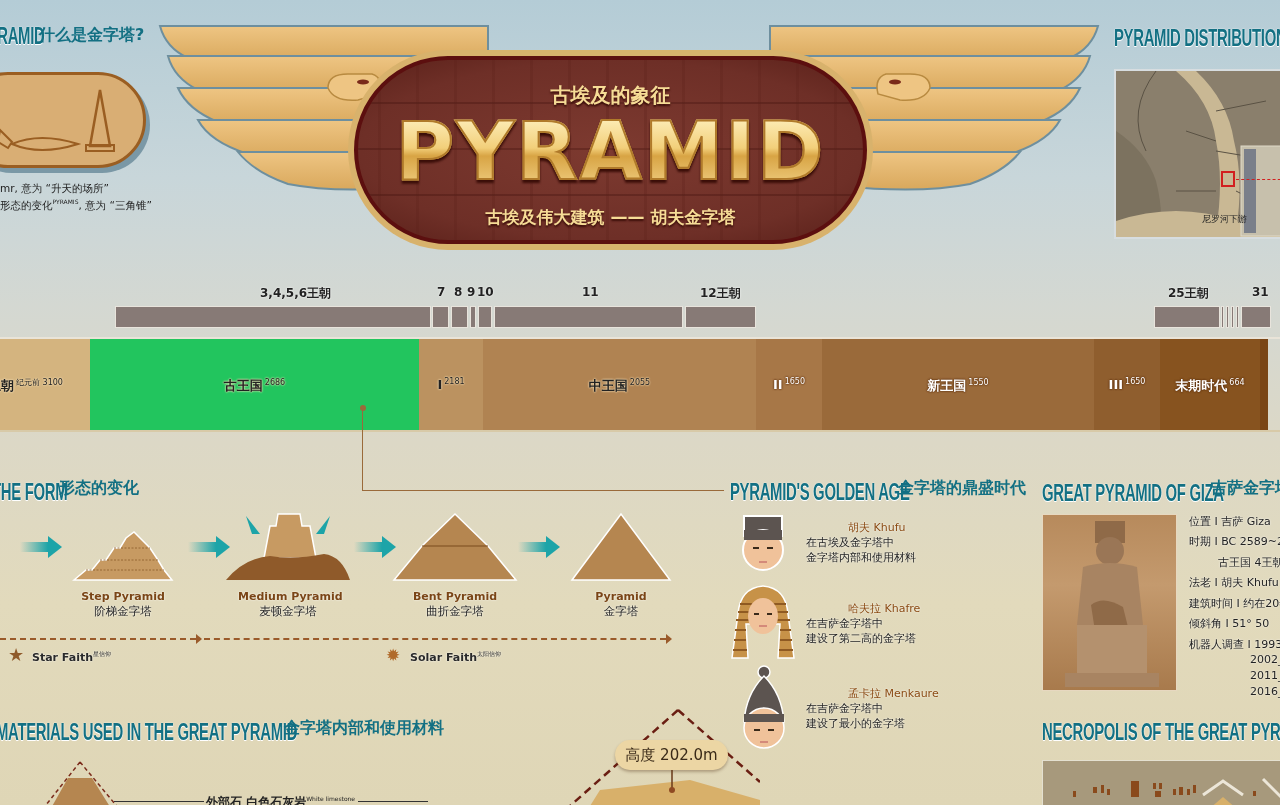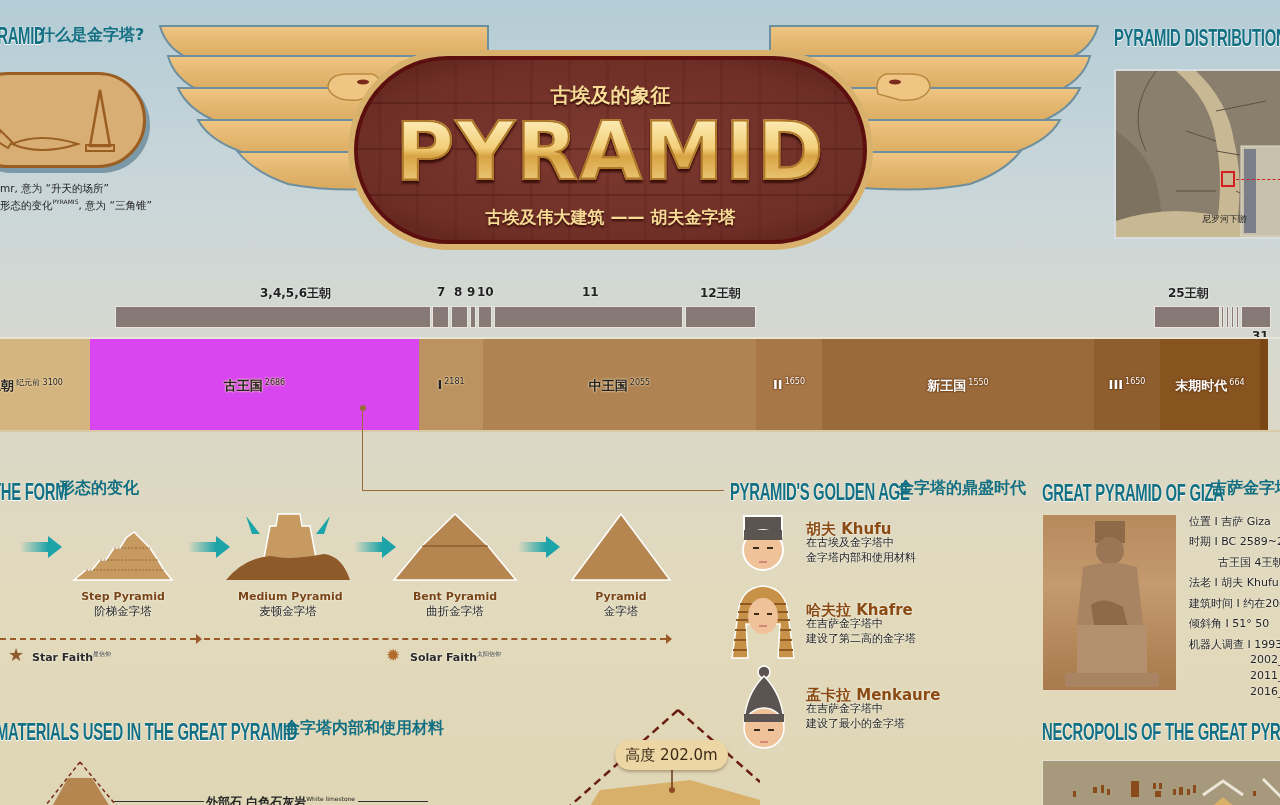--- a/index.html
+++ b/index.html
@@ -98,21 +98,21 @@
   
   .arrow {
     width: 42px; height: 22px;
   }
   .form-en { color: #7a4516; font-size: 11px; font-weight: bold; text-align: center; white-space: nowrap; text-shadow: 0 0 2px #fff; }
   .form-cn { color: #222; font-size: 11.5px; text-align: center; white-space: nowrap; text-shadow: 0 0 2px #fff; }
   .dash { border-top: 2px dashed #9a5a2a; height: 0; }
   .faith { font-size: 11px; font-weight: bold; color: #2a2a2a; white-space: nowrap; text-shadow: 0 0 2px #fff; }
   .faith sup { font-size: 6px; font-weight: normal; }
   
-  .pharaoh-name { font-size: 15px; color: #8a4a12; font-weight: bold; white-space: nowrap; text-shadow: 0 0 2px #fff; }
+  .pharaoh-name { font-size: 11px; color: #8a4a12; font-weight: normal; white-space: nowrap; text-shadow: 0 0 2px #fff; margin-left: 42px; }
   .pharaoh-desc { font-size: 11px; color: #222; white-space: nowrap; line-height: 15px; text-shadow: 0 0 2px #fff; }
   
   .statue { left: 1042px; top: 514px; width: 135px; height: 177px; background: linear-gradient(180deg, #b78a5c, #c49a6e 40%, #a87a4c); border: 1px solid #e7d8c0; overflow: hidden; }
   .info-row { font-size: 11px; color: #222; white-space: nowrap; text-shadow: 0 0 2px #fff; }
   
   .height-pill {
     left: 615px; top: 740px; width: 113px; height: 30px;
     background: #ecd6a4; border-radius: 15px;
     box-shadow: 0 2px 3px rgba(80,50,20,0.35);
     color: #3a2a18; font-size: 15px; text-align: center; line-height: 30px;
@@ -216,28 +216,28 @@
   </div>
 <div id="dyn-labels">
     <div class="abs dyn-label" style="left: 260px; top: 285px;">3,4,5,6王朝</div>
     <div class="abs dyn-label" style="left: 437px; top: 285px;">7</div>
     <div class="abs dyn-label" style="left: 454px; top: 285px;">8</div>
     <div class="abs dyn-label" style="left: 467px; top: 285px;">9</div>
     <div class="abs dyn-label" style="left: 477px; top: 285px;">10</div>
     <div class="abs dyn-label" style="left: 582px; top: 285px;">11</div>
     <div class="abs dyn-label" style="left: 700px; top: 285px;">12王朝</div>
     <div class="abs dyn-label" style="left: 1168px; top: 285px;">25王朝</div>
-    <div class="abs dyn-label" style="left: 1252px; top: 285px; margin-top: 44px;">31</div>
+    <div class="abs dyn-label" style="left: 1252px; top: 285px;">31</div>
   </div>
 
 <div class="abs periods" id="periods">
     <div class="period" style="width: 102px; background: rgb(212, 180, 127); justify-content: flex-start; margin-left: -12px;">
       <span class="period-label light"><span>王朝</span><sup>纪元前 3100</sup></span>
     </div>
-    <div class="period" style="width: 329px; background: #d946ef;">
+    <div class="period" style="width: 329px; background: #22c55e;">
       <span class="period-label light"><span>古王国</span><sup>2686</sup></span>
     </div>
     <div class="period" style="width: 64px; background: rgb(187, 146, 96);">
       <span class="period-label light"><span>I</span><sup>2181</sup></span>
     </div>
     <div class="period" style="width: 273px; background: rgb(176, 131, 82);">
       <span class="period-label light"><span>中王国</span><sup>2055</sup></span>
     </div>
     <div class="period" style="width: 66px; background: rgb(167, 119, 71);">
       <span class="period-label dark"><span>II</span><sup>1650</sup></span>

